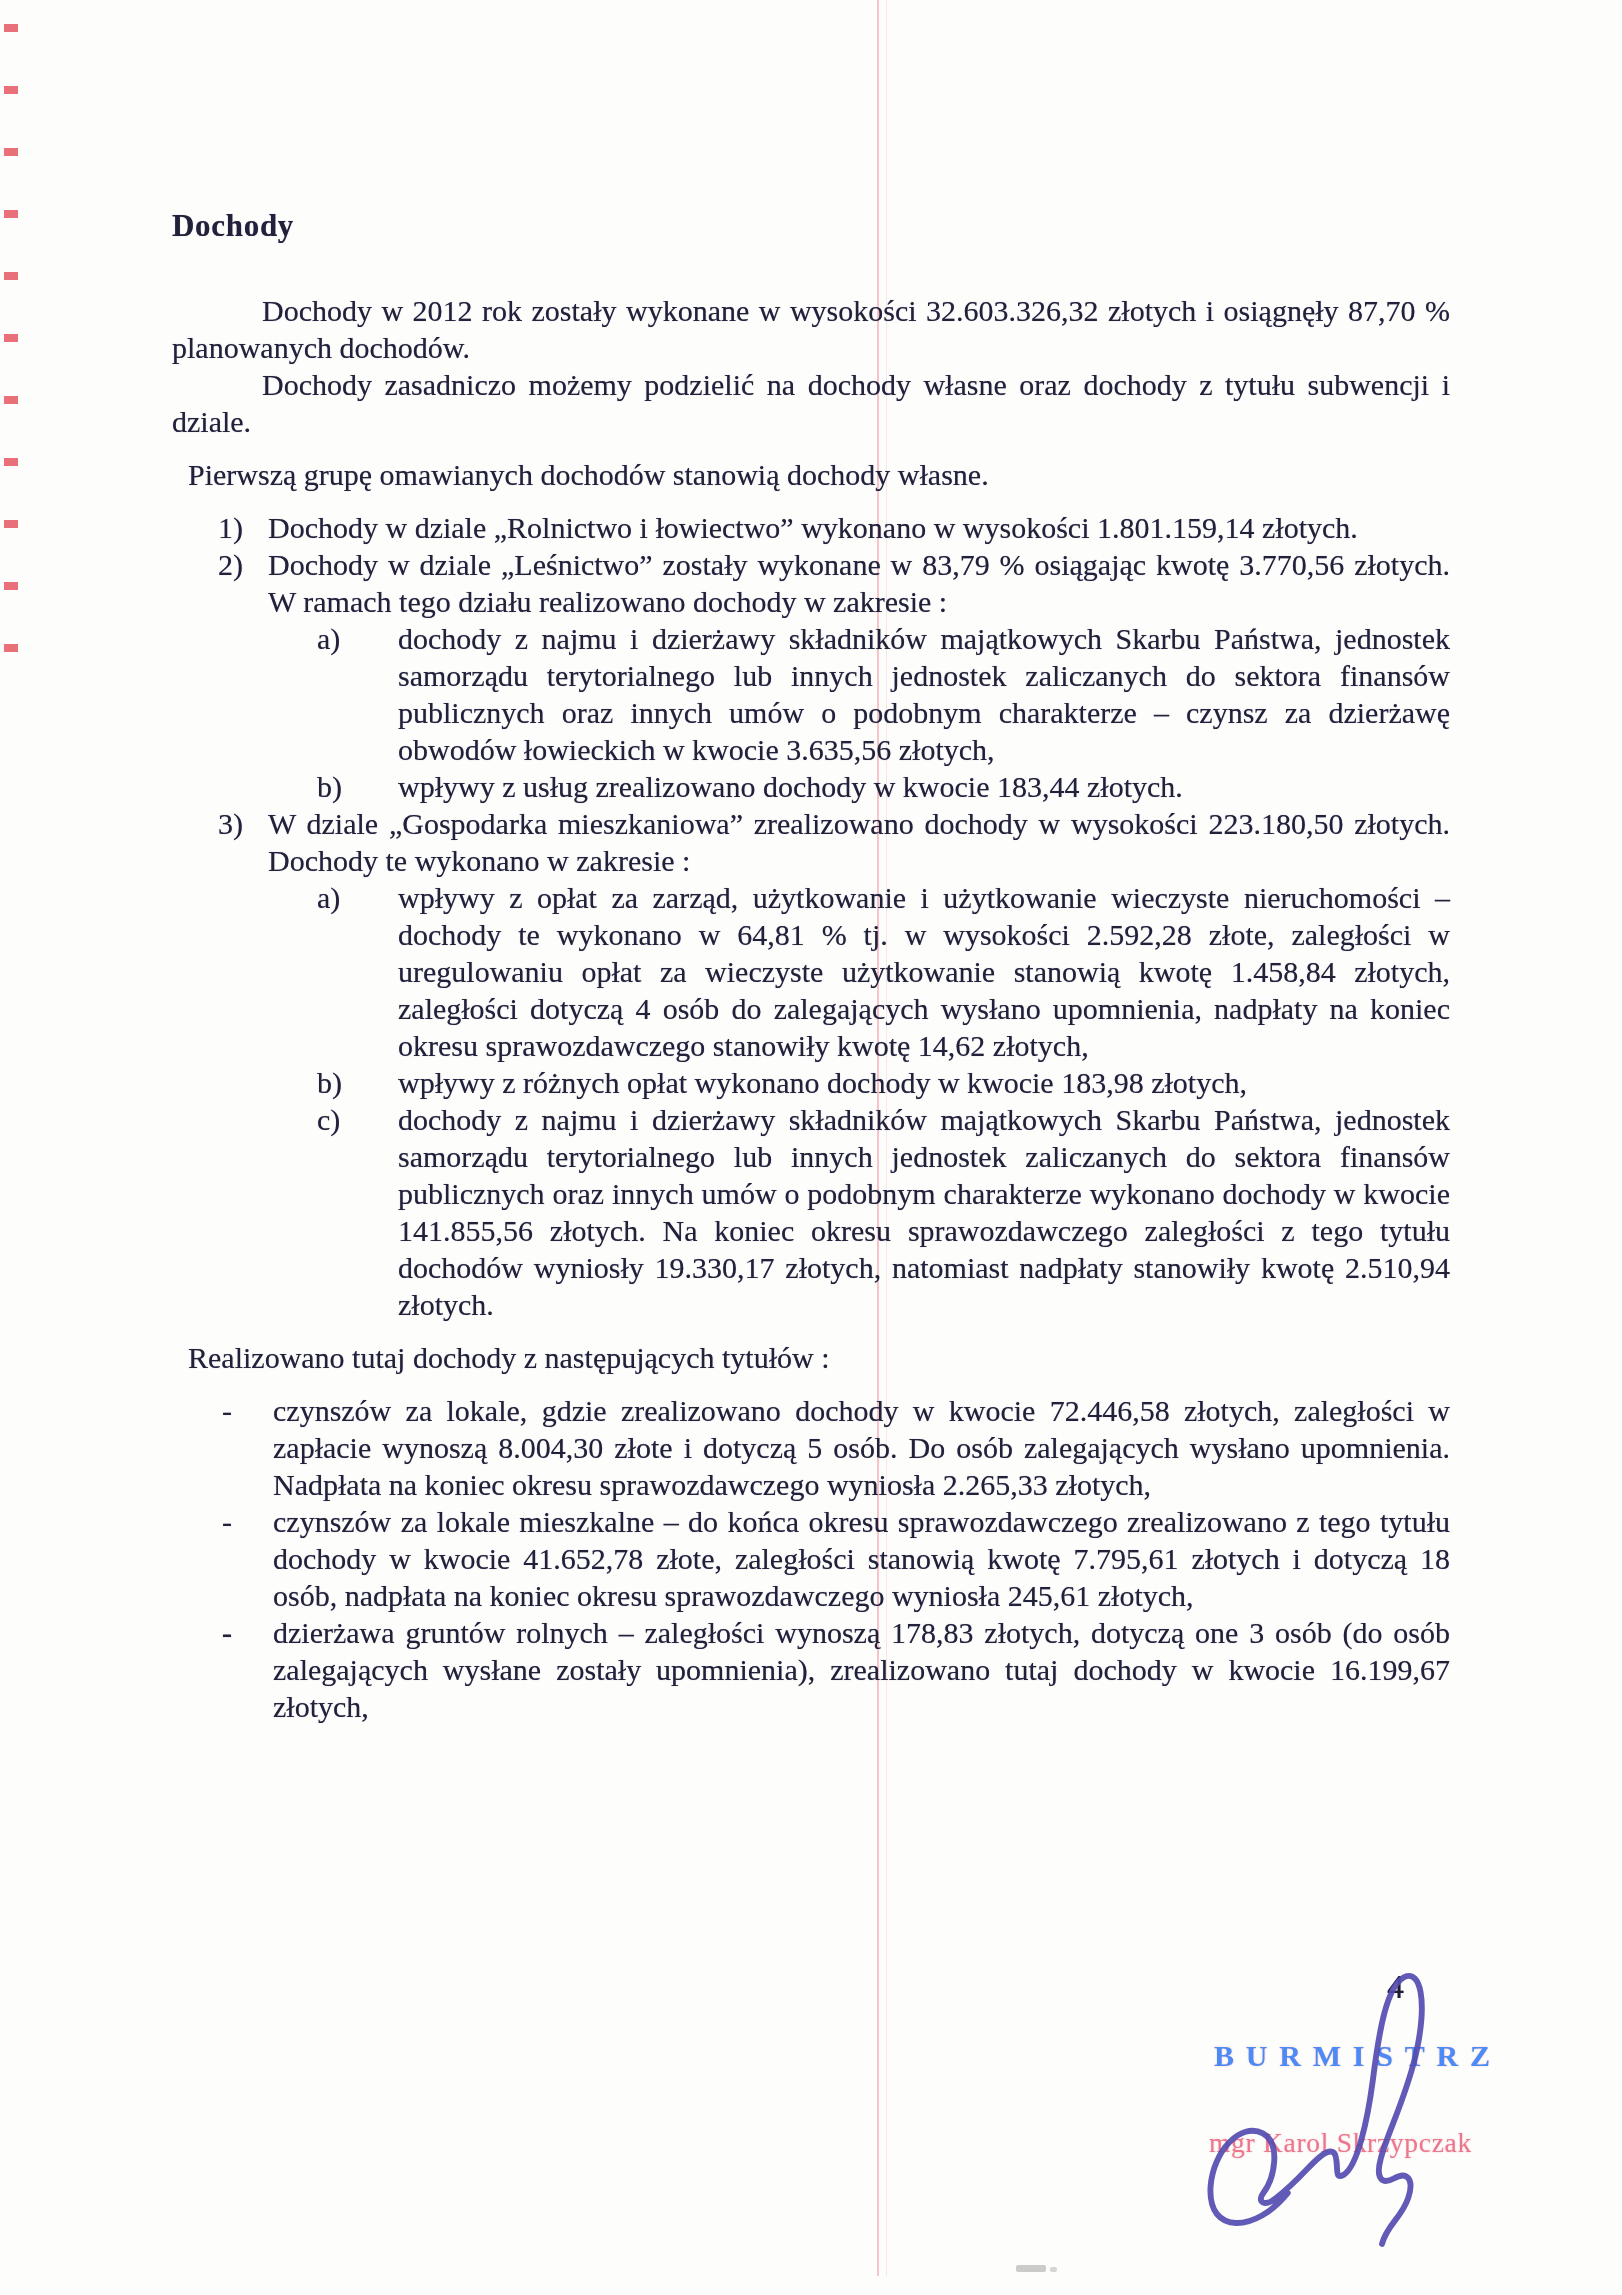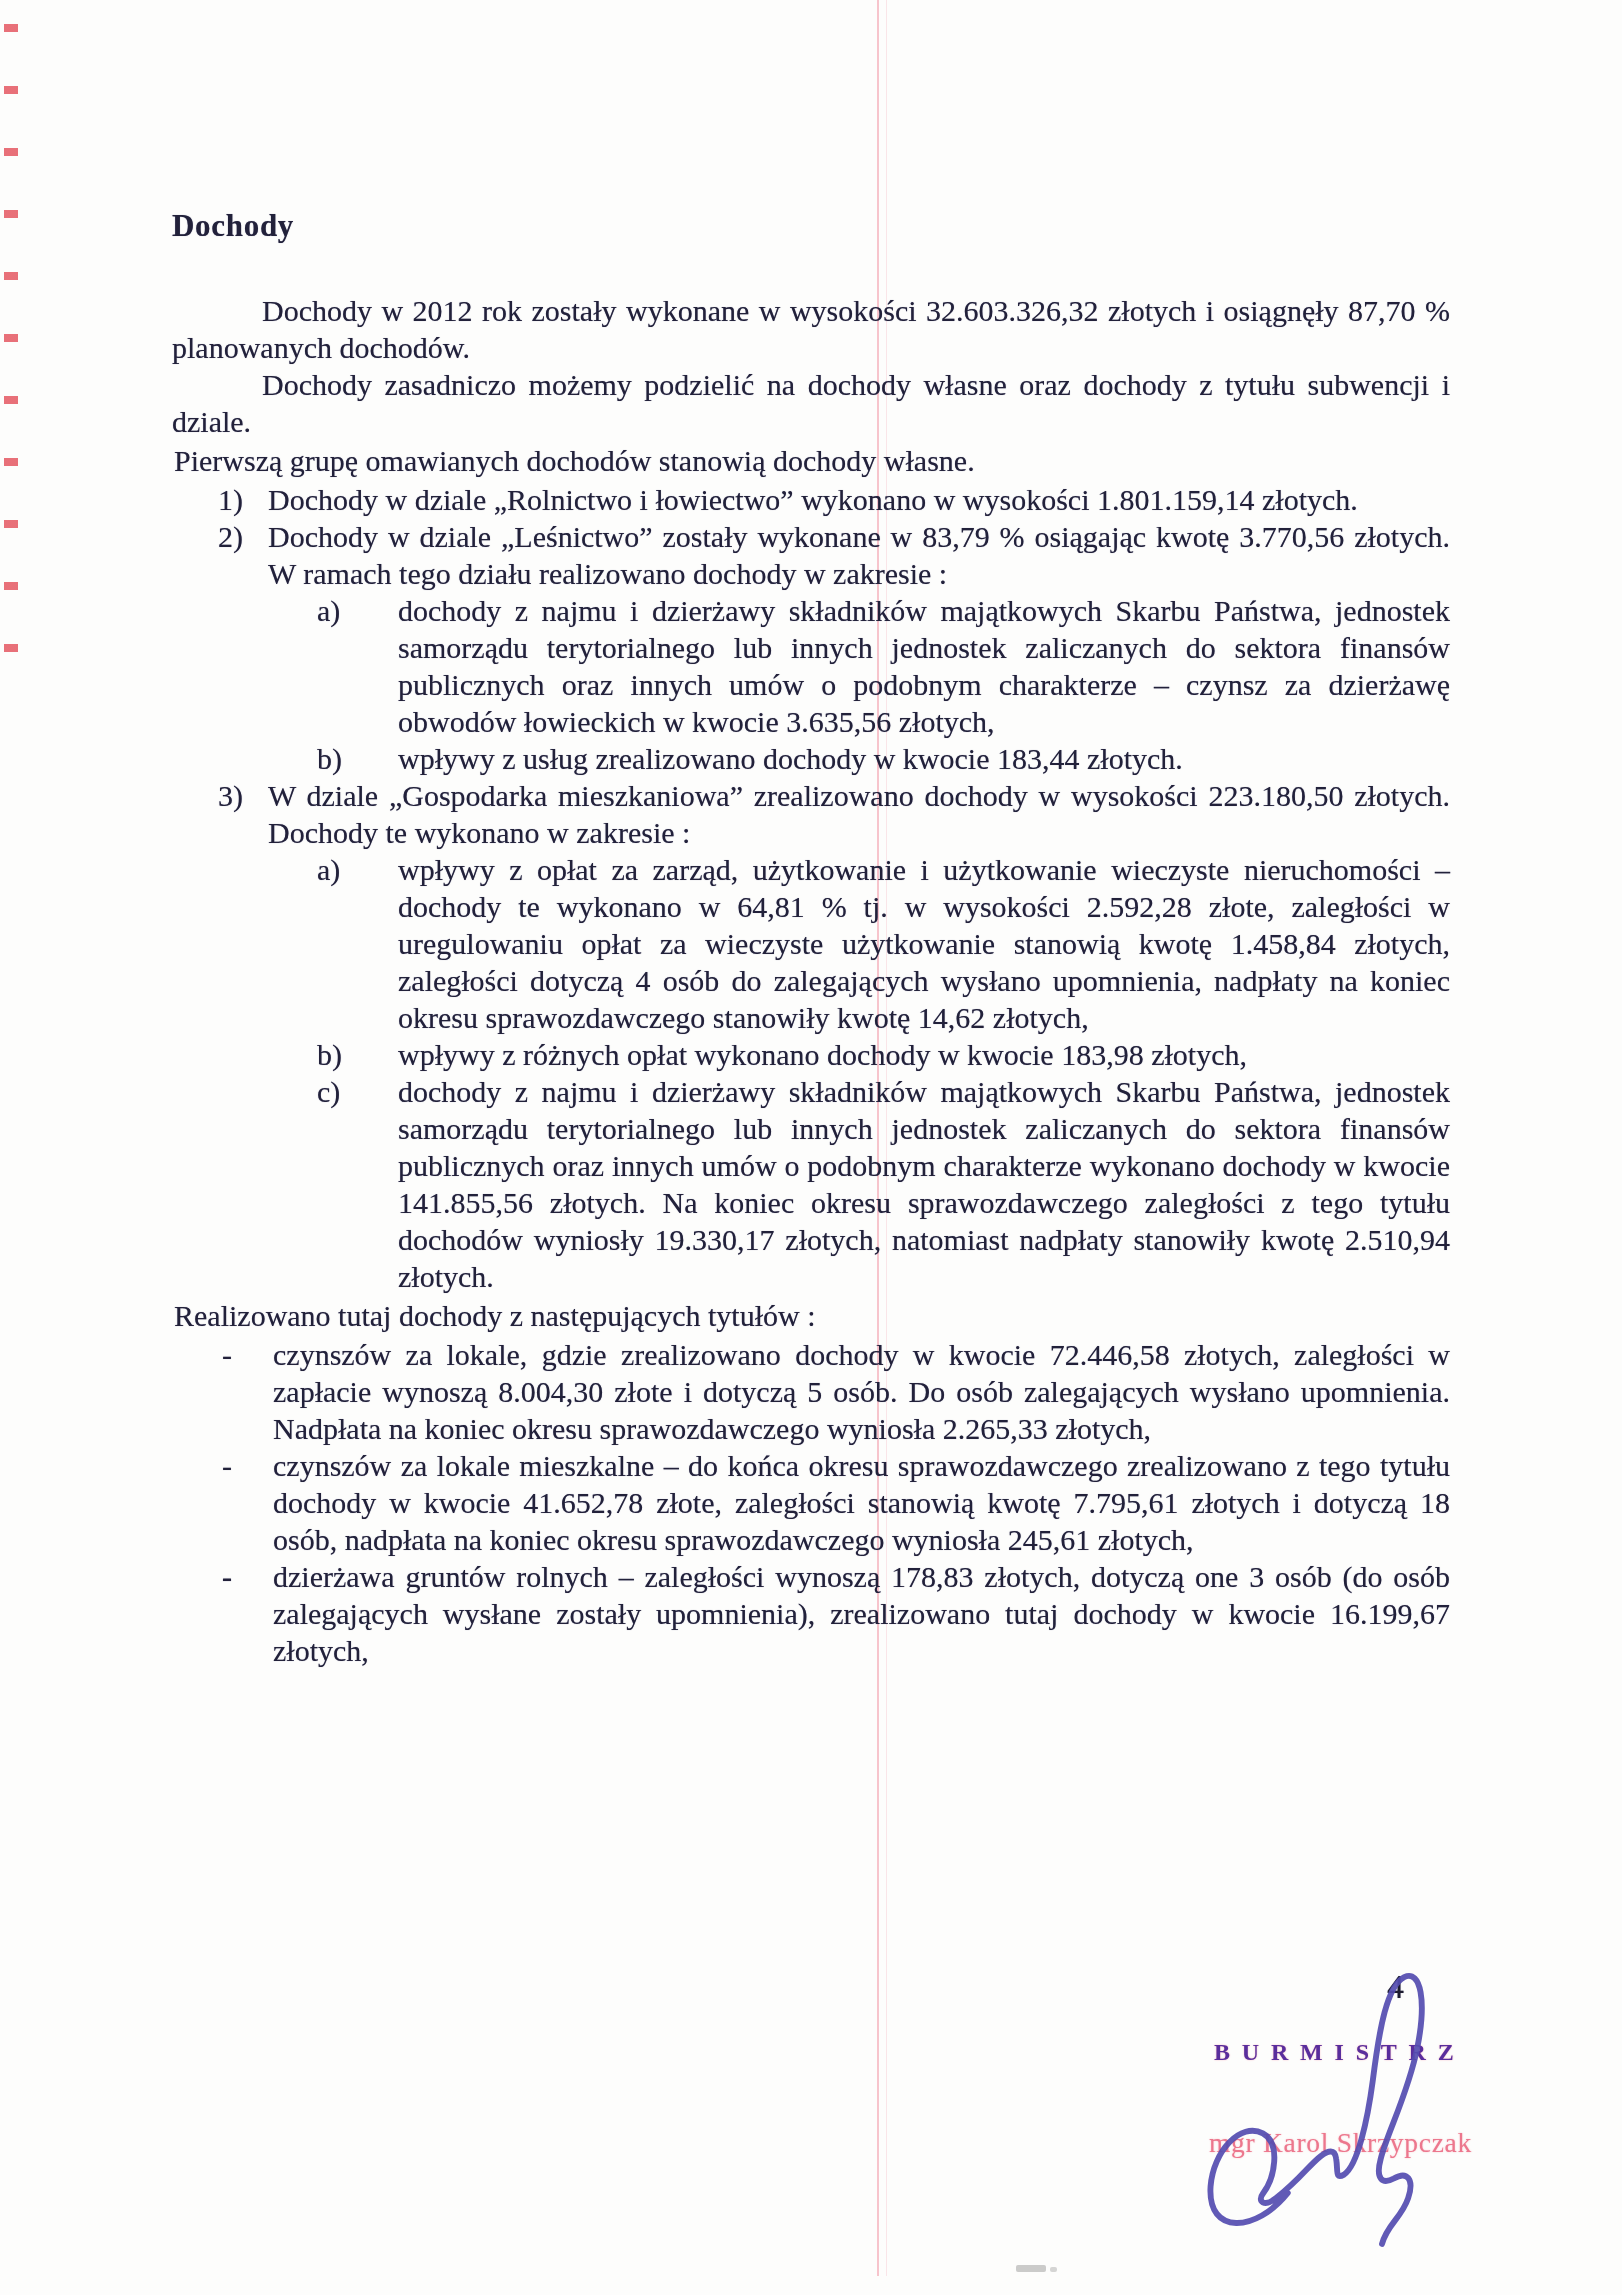--- a/index.html
+++ b/index.html
@@ -26,37 +26,37 @@
 
   
   .content {
     position:absolute; left:172px; top:207px; width:1278px;
     font-size:30px; line-height:37px; text-align:justify;
     text-shadow:0 0 0.8px rgba(28,28,82,0.5);
   }
   .title { font-size:31px; font-weight:bold; 
            margin:0 0 48px 0; letter-spacing:0.7px; }
   .para  { margin:0; text-indent:90px; }
-  .flush { margin:2px; }
+  .flush { margin:16px; }
   .num-item  { position:relative; padding-left:96px; }
   .num-marker  { position:absolute; left:46px; }
   .sub-item  { position:relative; padding-left:226px; }
   .sub-marker  { position:absolute; left:145px; }
   .dash-item { position:relative; padding-left:101px; }
   .dash-marker { position:absolute; left:50px; }
 
   .page-num { position:absolute; left:1387px; top:1968px; font-size:34px;
               font-family:"Liberation Serif",serif; color:#1d1c30;
               text-shadow:0 0 0.7px rgba(28,28,82,0.5); }
 
   
   .stamp-role {
     position:absolute; left:1214px; top:2039px;
-    font-size:24px; font-weight:bold; letter-spacing:11.8px;
-    color:#4c1d95; opacity:.92;
+    font-size:30px; font-weight:bold; letter-spacing:11.8px;
+    color:#3b82f6; opacity:.92;
     text-shadow:0 0 1.6px rgba(238,95,120,0.55);
     white-space:nowrap;
   }
   .stamp-name {
     position:absolute; left:1209px; top:2127px;
     font-size:27.5px; letter-spacing:0.7px;
     color:#ea607a; opacity:.85;
     text-shadow:0 0 1.6px rgba(238,95,120,0.5);
     white-space:nowrap;
   }

